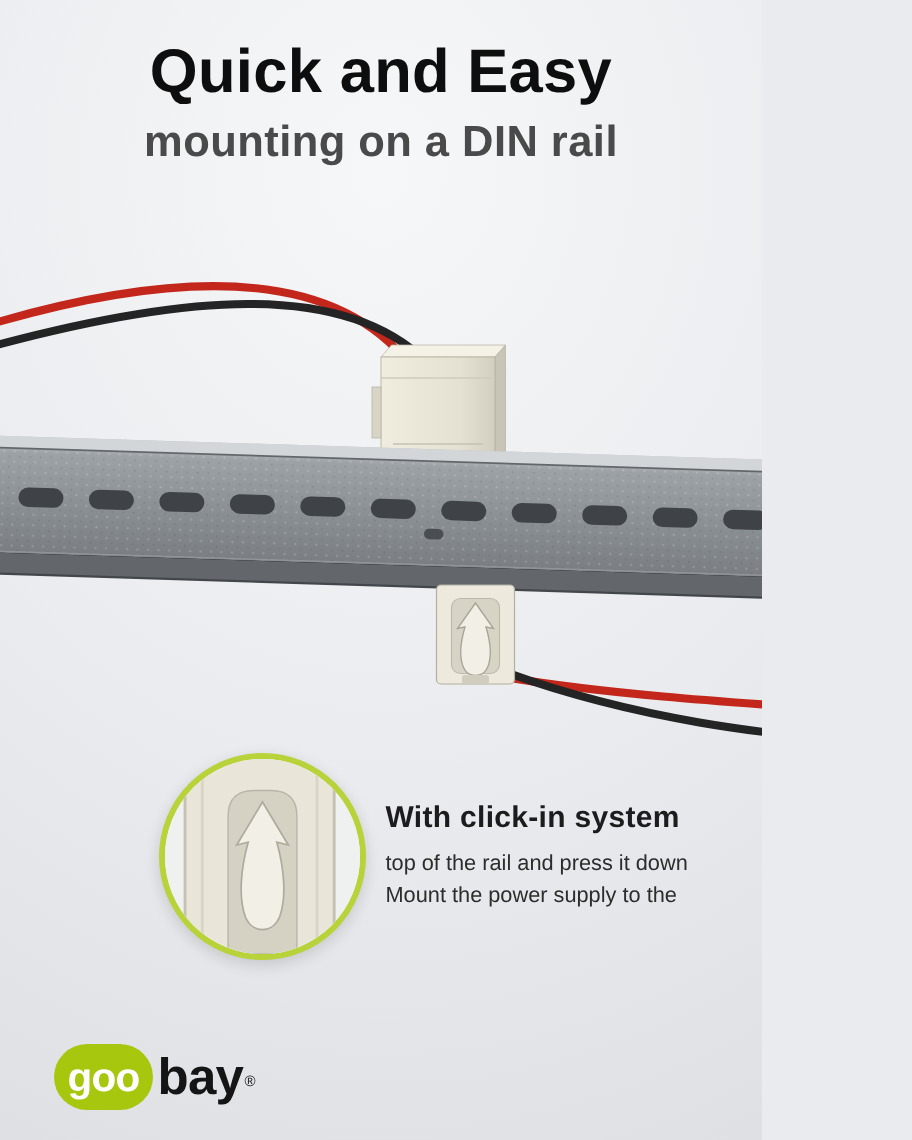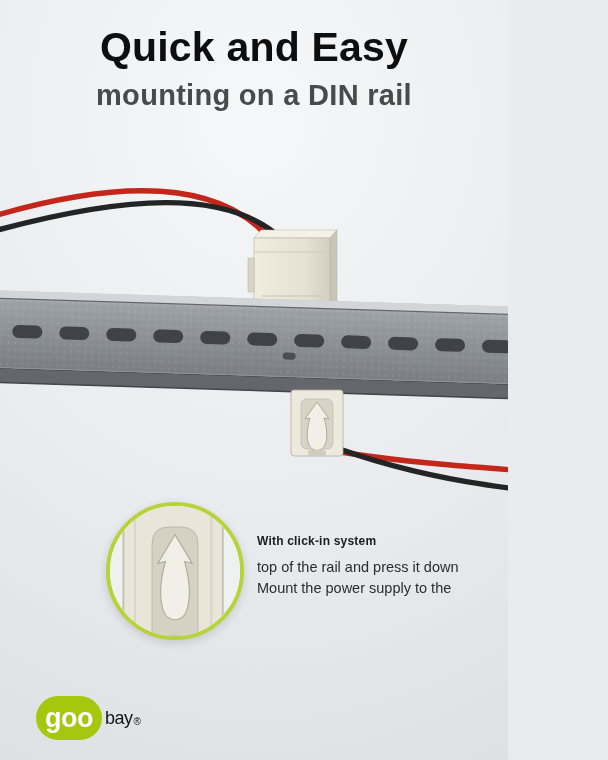--- a/index.html
+++ b/index.html
@@ -21,31 +21,31 @@
 
   .zoom-circle {
     position:absolute; left:106px; top:502px; width:138px; height:138px;
     border-radius:50%; border:4px solid var(--circle-green, #b8d23a);
     overflow:hidden; background:#f2f3f1; z-index:4;
     box-shadow:0 3px 10px rgba(0,0,0,0.14);
   }
   .zoom-circle svg { display:block; }
 
   .callout-text { position:absolute; left:257px; top:534px; width:280px; z-index:4; }
-  .callout-heading { font-size:12px; font-weight:700; color:#1c1c1c; margin-bottom:9px; letter-spacing:0.2px; }
+  .callout-heading { font-size:20px; font-weight:700; color:#1c1c1c; margin-bottom:9px; letter-spacing:0.2px; }
   .callout-line { font-size:14.5px; color:#2c2c2c; line-height:1.45; }
 
   .logo { position:absolute; left:36px; top:696px; display:flex; align-items:center; z-index:4; }
   .logo-goo {
     display:inline-flex; align-items:center; justify-content:center;
     min-width:62px; height:44px; padding:0 9px;
     background:var(--accent-green, #a6c70e); border-radius:22px;
     color:#ffffff; font-size:27px; font-weight:700; letter-spacing:-0.5px;
   }
-  .logo-bay { font-size:18px; font-weight:400; color:#151515; letter-spacing:-0.5px; margin-left:3px; line-height:44px; }
+  .logo-bay { font-size:34px; font-weight:700; color:#151515; letter-spacing:-0.5px; margin-left:3px; line-height:44px; }
   .logo-r { font-size:10px; font-weight:400; color:#151515; margin-left:1px; margin-top:6px; }
 </style>
 </head>
 <body>
 
 <div class="page">
 
   <header class="header">
     <h1 class="title">Quick and Easy</h1>
     <div class="subtitle">mounting on a DIN rail</div>

